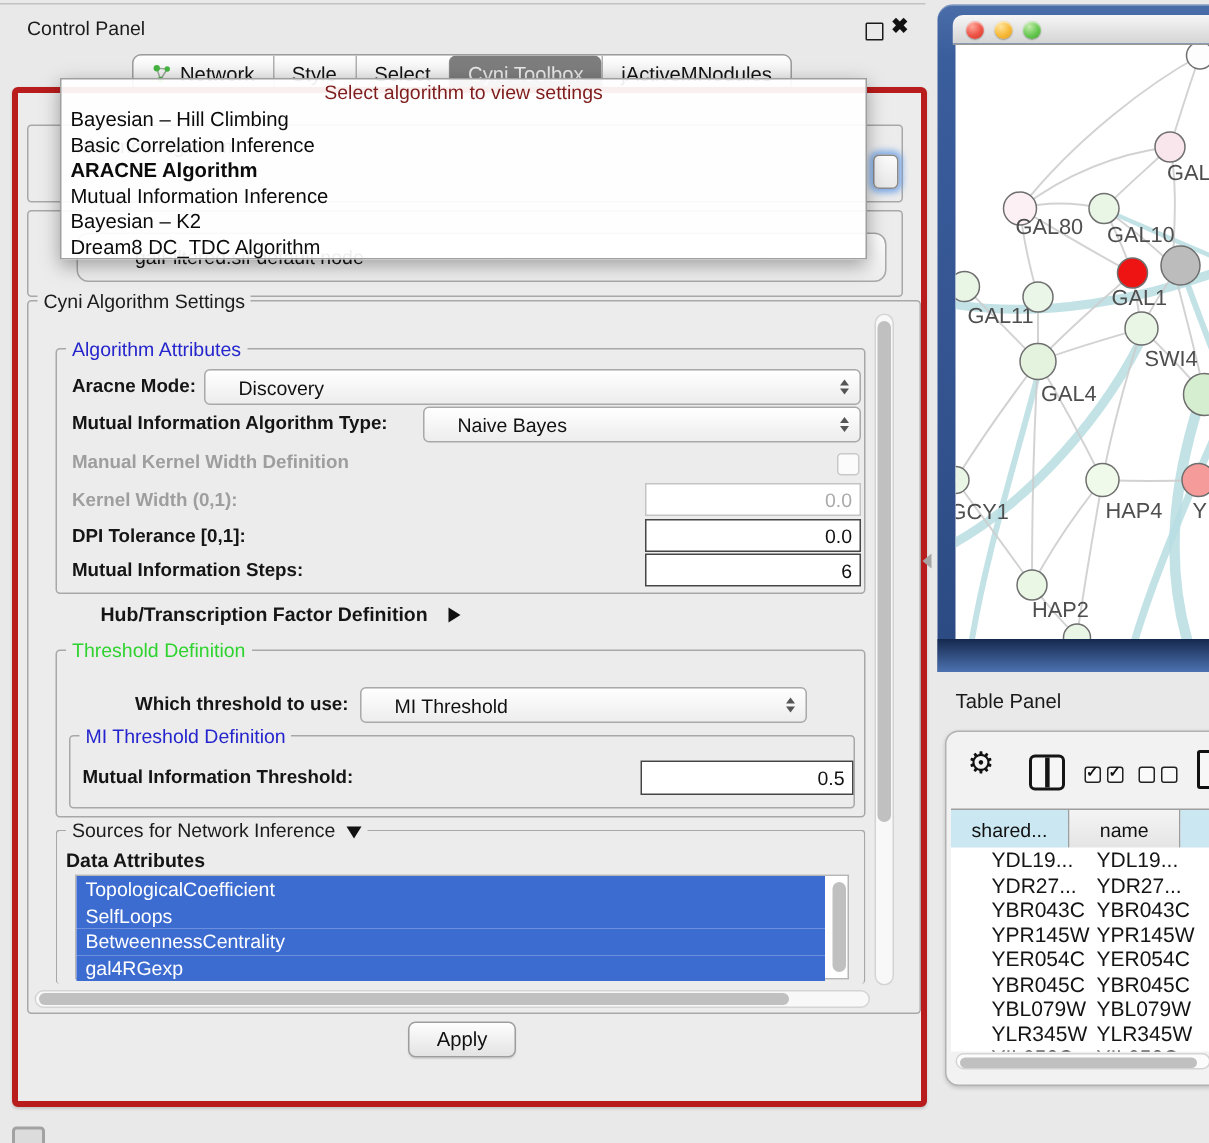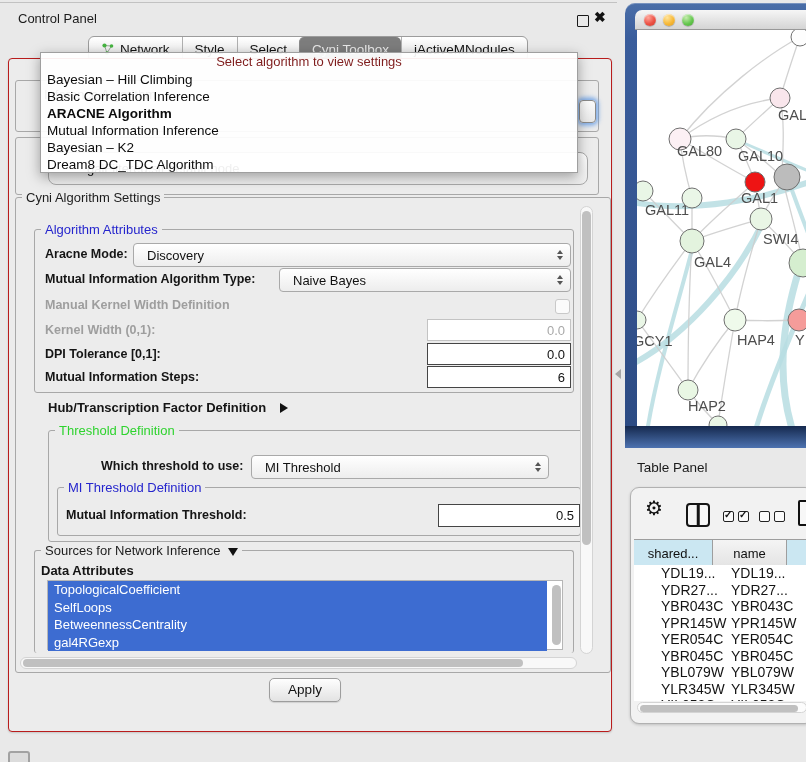--- a/index.html
+++ b/index.html
@@ -12,31 +12,31 @@
   .cp-float{position:absolute;left:577px;top:15px;width:10px;height:10px;border:1.5px solid #1a1a1a;border-radius:1px;background:transparent;}
   .cp-close{position:absolute;left:594px;top:9px;font-size:14px;font-weight:bold;color:#111;}
 
   .tabbar{position:absolute;display:inline-flex;height:24px;background:linear-gradient(#ffffff,#e2e2e2);border:1px solid #9c9c9c;border-radius:6px;overflow:hidden;}
   .tabbar.top{left:88px;top:36px;}
   .tab{display:flex;align-items:center;padding:0 12px;font-size:13.5px;color:#141414;border-left:1px solid #b0b0b0;white-space:nowrap;cursor:default;}
   .tab:first-child{border-left:none;}
   .tab.sel{background:#7d7d7d;color:#e9e9e9;border-left-color:#8a8a8a;border-radius:5px;}
   .tab svg{margin-right:5px;}
 
-  .main-panel{position:absolute;left:8px;top:58px;width:602px;height:672px;background:#ececec;border:1px solid #b91c1c;border-radius:4px;box-shadow:0 1px 2px rgba(0,0,0,.15);}
+  .main-panel{position:absolute;left:8px;top:58px;width:602px;height:672px;background:#ececec;border:4px solid #b91c1c;border-radius:4px;box-shadow:0 1px 2px rgba(0,0,0,.15);}
 
   .grp{position:absolute;border:1px solid #a8a8a8;border-radius:3px;}
   .grp>.gt{position:absolute;top:-8px;left:6px;background:#ececec;padding:0 4px;font-size:13px;color:#1c1c1c;white-space:nowrap;}
   .gt.blue{color:#2525cd;}
   .gt.green{color:#2fd32f;}
   .blbl{position:absolute;font-size:12.5px;font-weight:bold;color:#151515;white-space:nowrap;}
   .blbl.dis{color:#9e9e9e;}
   .plain13{font-size:13px;color:#2a2a2a;position:absolute;white-space:nowrap;}
 
-  .combo{position:absolute;background:linear-gradient(#ffffff,#ededed);border:1px solid #a9a9a9;border-radius:4px;font-size:13px;color:#111;display:flex;align-items:center;padding-left:13px;box-sizing:border-box;}
+  .combo{position:absolute;background:linear-gradient(#ffffff,#ededed);border:1px solid #a9a9a9;border-radius:4px;font-size:13px;color:#111;display:flex;align-items:center;padding-left:22px;box-sizing:border-box;}
   .combo .arr{position:absolute;right:7px;top:50%;transform:translateY(-50%);display:flex;flex-direction:column;gap:2px;}
   .arr i{display:block;width:0;height:0;border-left:3.5px solid transparent;border-right:3.5px solid transparent;}
   .arr .up{border-bottom:4px solid #555;}
   .arr .dn{border-top:4px solid #555;}
 
   .ninp{position:absolute;background:#fff;font-size:13px;text-align:right;padding:0 5px;font-family:inherit;box-sizing:border-box;}
   .ninp.dark{border:1px solid #454545;color:#111;}
   .ninp.lite{border:1px solid #c3c3c3;color:#a9a9a9;}
   .cbx-dis{position:absolute;width:13px;height:13px;border:1px solid #c9c9c9;border-radius:3px;background:#fbfbfb;}
 
@@ -166,26 +166,26 @@
         <div class="blbl dis" style="left:10px;top:93px;">Kernel Width (0,1):</div>
         <input class="ninp lite" style="left: 392px; top: 89px; width: 144px; height: 22px;" readonly="" value="0.0">
 
         <div class="blbl" style="left:10px;top:117px;">DPI Tolerance [0,1]:</div>
         <input class="ninp dark" style="left: 392px; top: 113px; width: 144px; height: 22px;" readonly="" value="0.0">
 
         <div class="blbl" style="left:10px;top:140px;">Mutual Information Steps:</div>
         <input class="ninp dark" style="left: 392px; top: 136px; width: 144px; height: 22px;" readonly="" value="6">
       </div>
 
-      <div style="position:absolute;left:20px;top:200px;white-space:nowrap;padding-left:12px;">
+      <div style="position:absolute;left:36px;top:200px;white-space:nowrap;padding-left:12px;">
         <span class="blbl" style="position:static;font-size:13px;">Hub/Transcription Factor Definition</span>
         <span class="tri-right"></span>
       </div>
 
-      <div class="grp" style="left:18px;top:232px;width:538px;height:110px;margin-left:14px;">
+      <div class="grp" style="left:18px;top:232px;width:538px;height:110px;">
         <span class="gt green">Threshold Definition</span>
 
         <div class="blbl" style="left:52px;top:28px;">Which threshold to use:</div>
         <div class="combo" style="left:202px;top:24px;width:298px;height:24px;">
           <span>MI Threshold</span>
           <span class="arr">
               <i class="up"></i>
               <i class="dn"></i>
             </span>
         </div>

